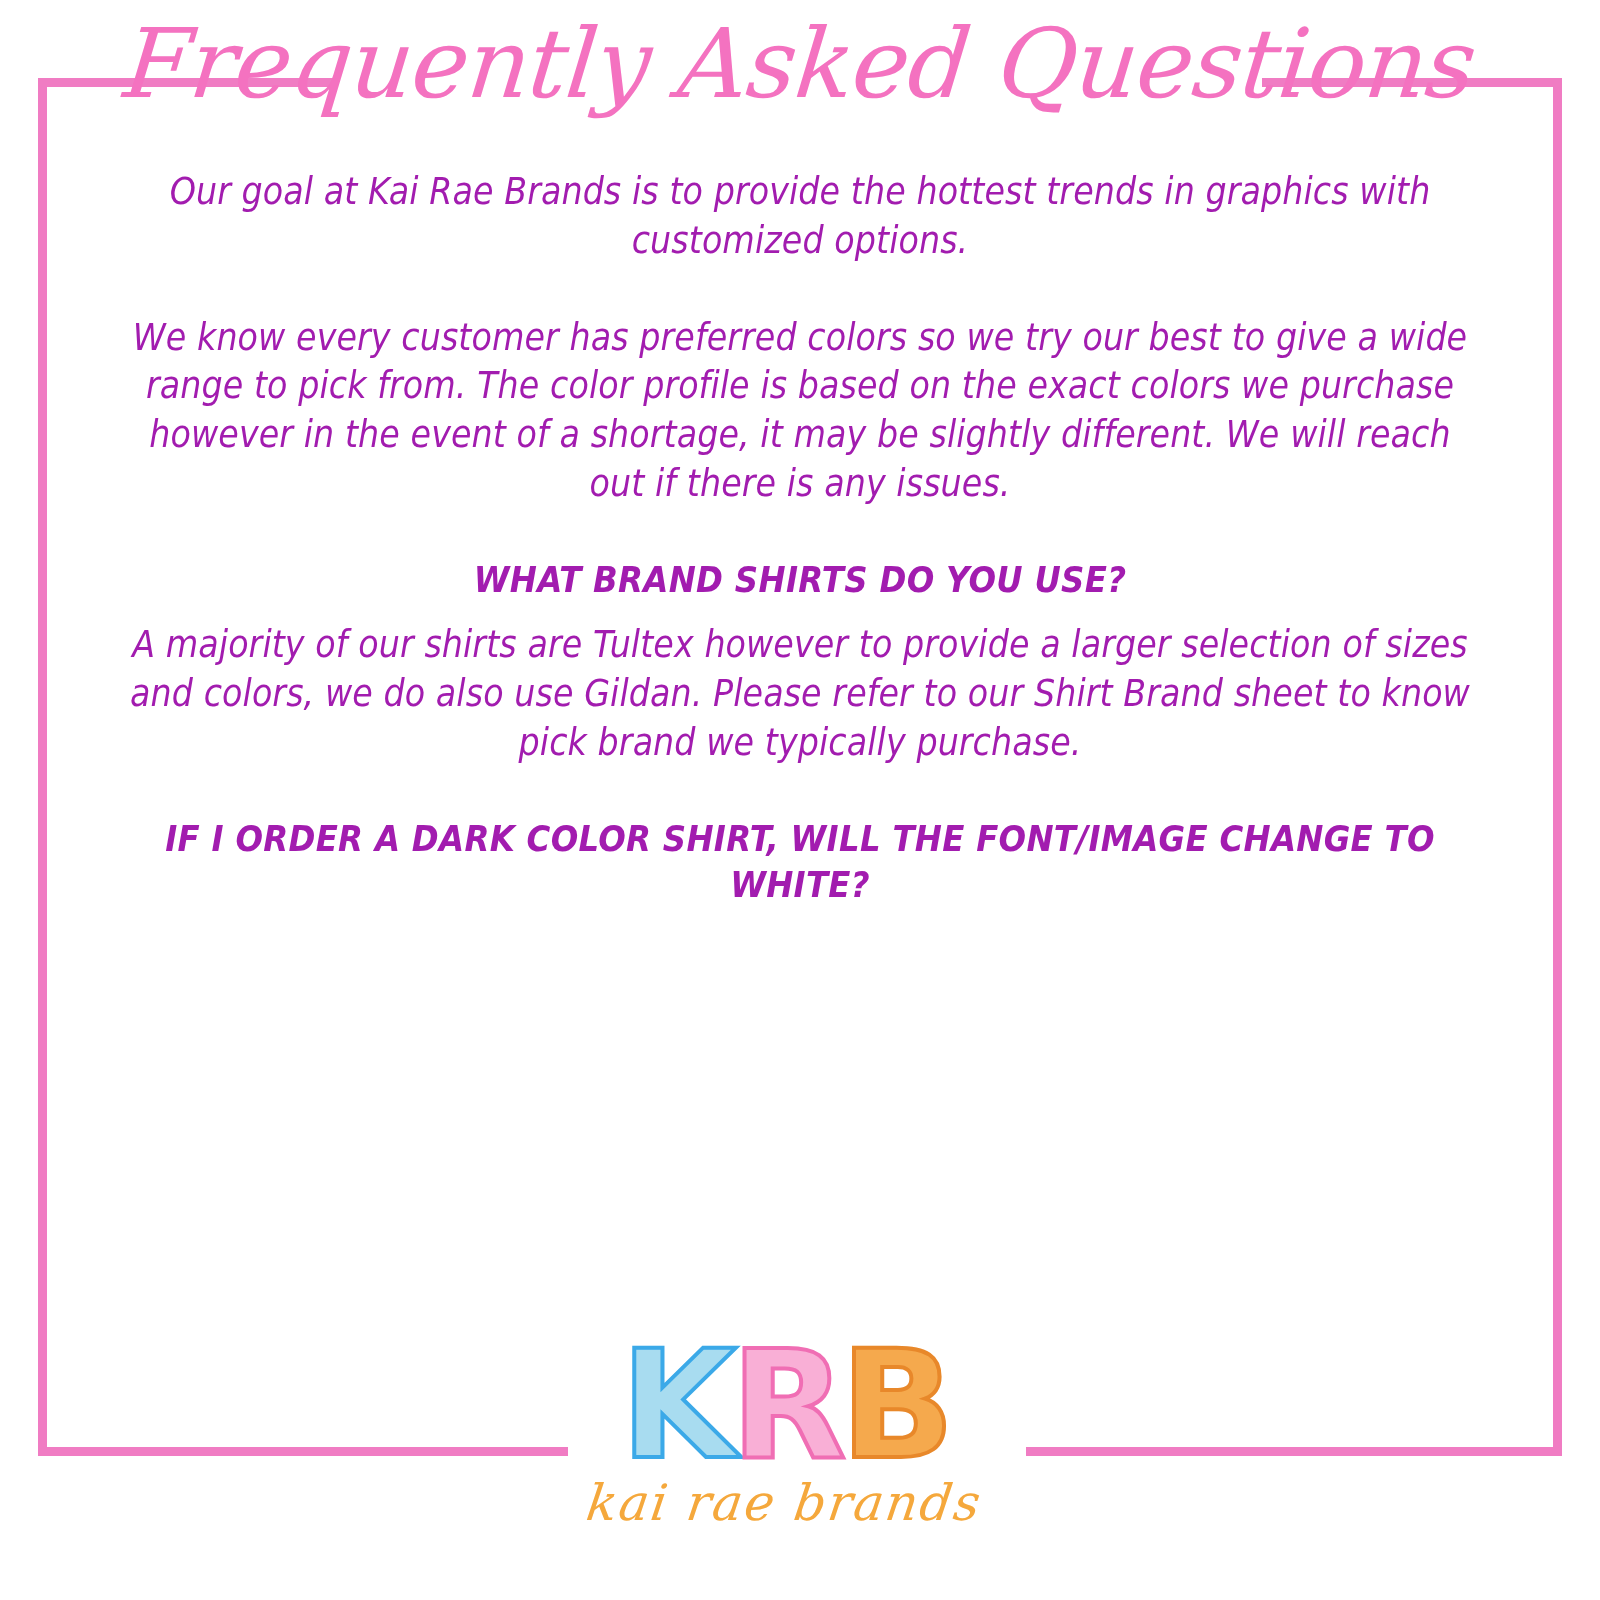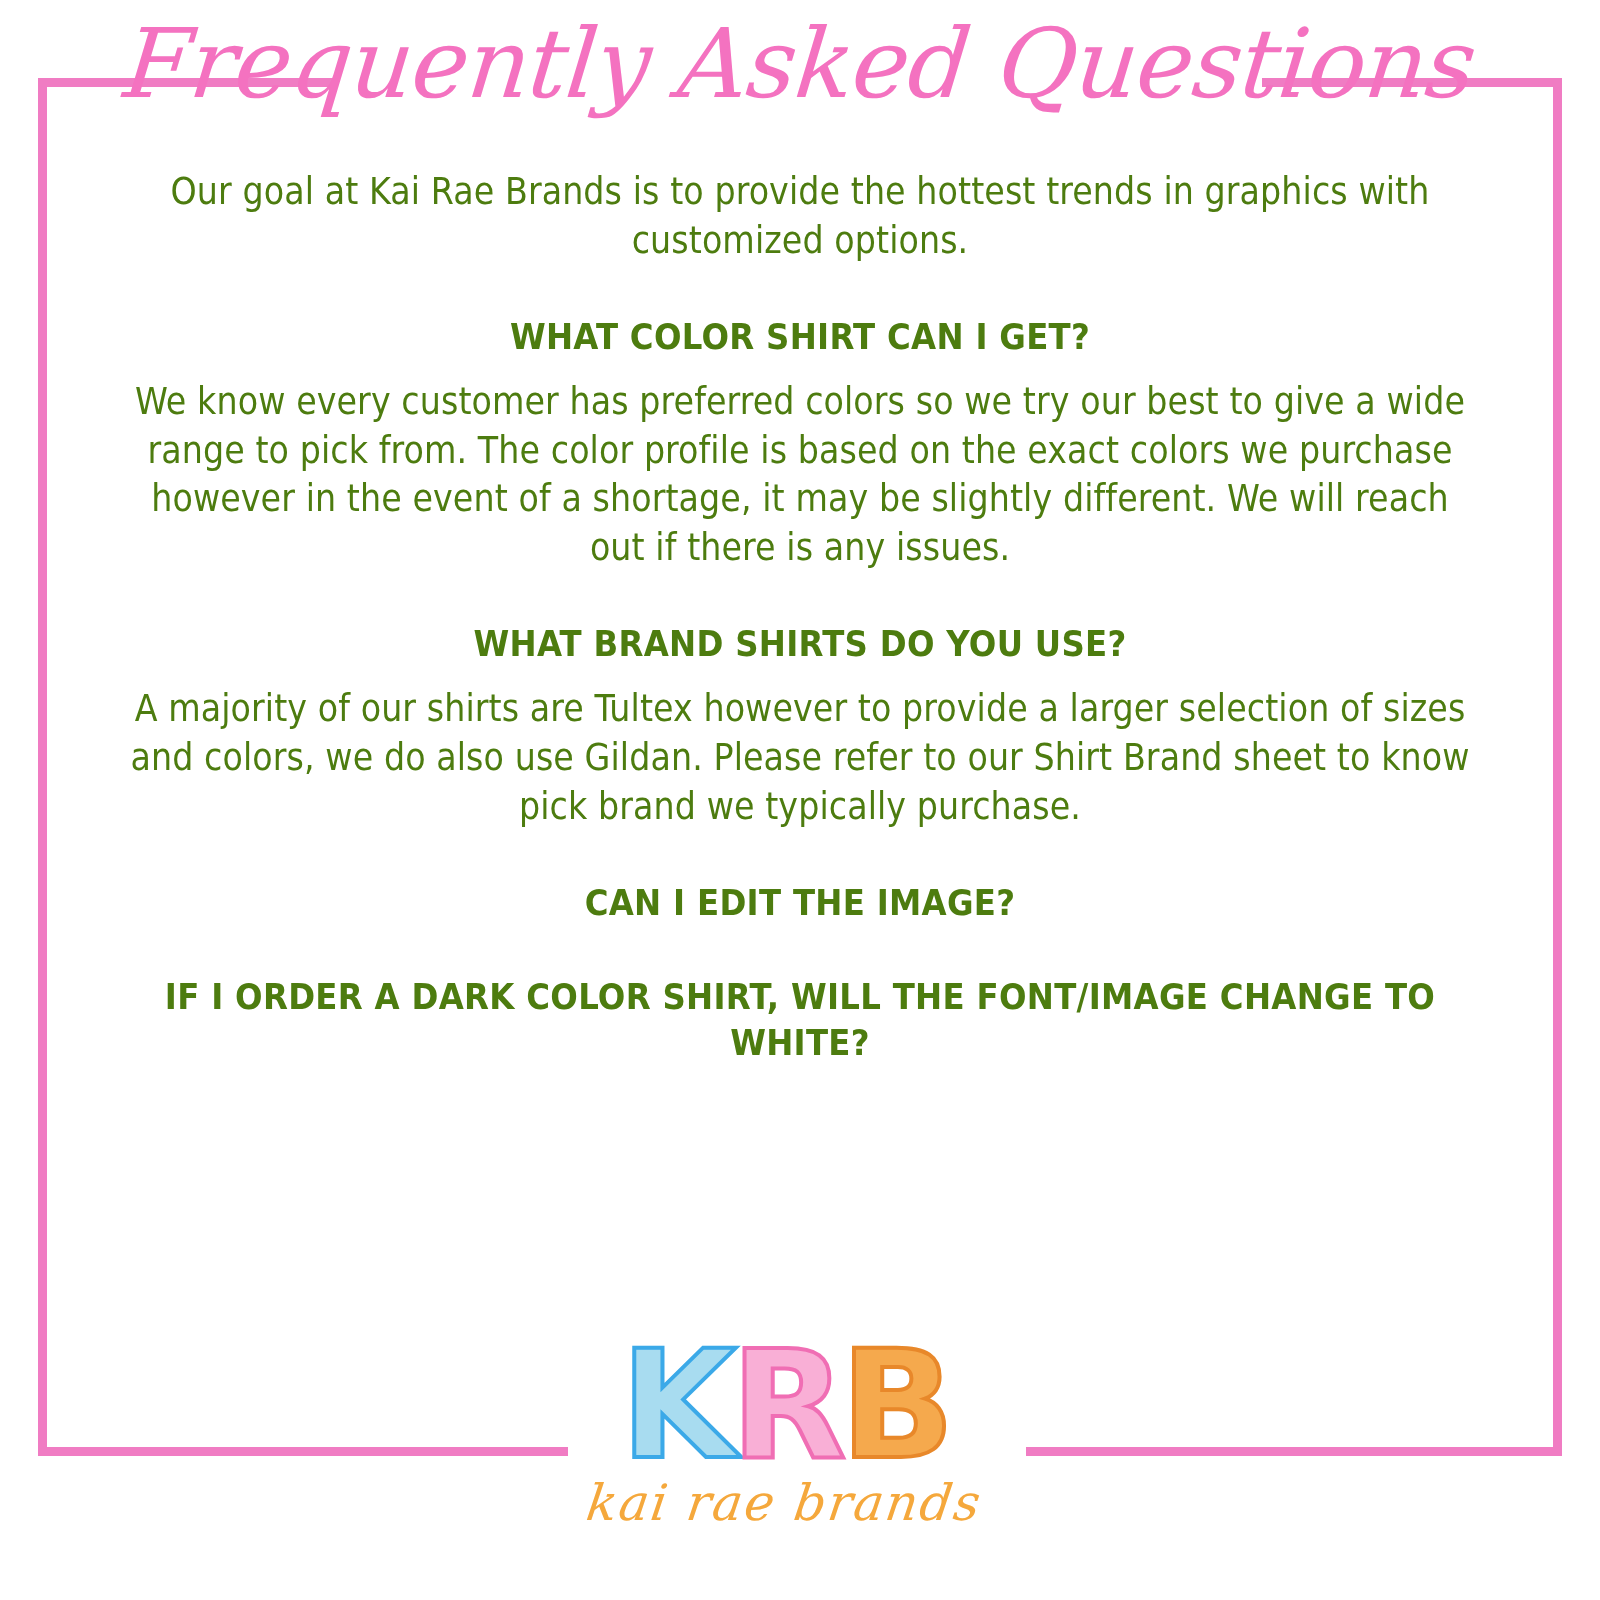--- a/index.html
+++ b/index.html
@@ -52,21 +52,22 @@
     transform: skewX(-6deg);
   }
 
   
   .content {
     position: absolute;
     left: 110px;
     top: 168px;
     width: 1380px;
     text-align: center;
-    color: #4d7c0f;
+    color: #a21caf;
+    font-style: italic;
   }
 
   .intro {
     font-family: "DejaVu Sans Condensed", "Liberation Sans Narrow", "Liberation Sans", sans-serif;
     font-size: 37px;
     line-height: 1.32;
     font-weight: 400;
     letter-spacing: 0.1px;
     margin: 0 auto;
     max-width: 1310px;
@@ -137,31 +138,29 @@
   <div class="frame-seg frame-bot-left"></div>
   <div class="frame-seg frame-bot-right"></div>
 
   <div class="title">Frequently Asked Questions</div>
 
   <div class="content">
 
     <p class="intro">Our goal at Kai Rae Brands is to provide the hottest trends in graphics with customized options.</p>
 
     <div class="qa">
-      <p class="q">WHAT COLOR SHIRT CAN I GET?</p>
       <p class="a">We know every customer has preferred colors so we try our best to give a wide range to pick from. The color profile is based on the exact colors we purchase however in the event of a shortage, it may be slightly different. We will reach out if there is any issues.</p>
     </div>
 
     <div class="qa">
       <p class="q">WHAT BRAND SHIRTS DO YOU USE?</p>
       <p class="a">A majority of our shirts are Tultex however to provide a larger selection of sizes and colors, we do also use Gildan. Please refer to our Shirt Brand sheet to know pick brand we typically purchase.</p>
     </div>
 
     <div class="qa">
-      <p class="q">CAN I EDIT THE IMAGE?</p>
     </div>
 
     <div class="qa">
       <p class="q">IF I ORDER A DARK COLOR SHIRT, WILL THE FONT/IMAGE CHANGE TO WHITE?</p>
     </div>
 
   </div>
 
   <div class="logo">
     <div class="logo-letters"><span class="lk">K</span><span class="lr">R</span><span class="lb">B</span></div>

